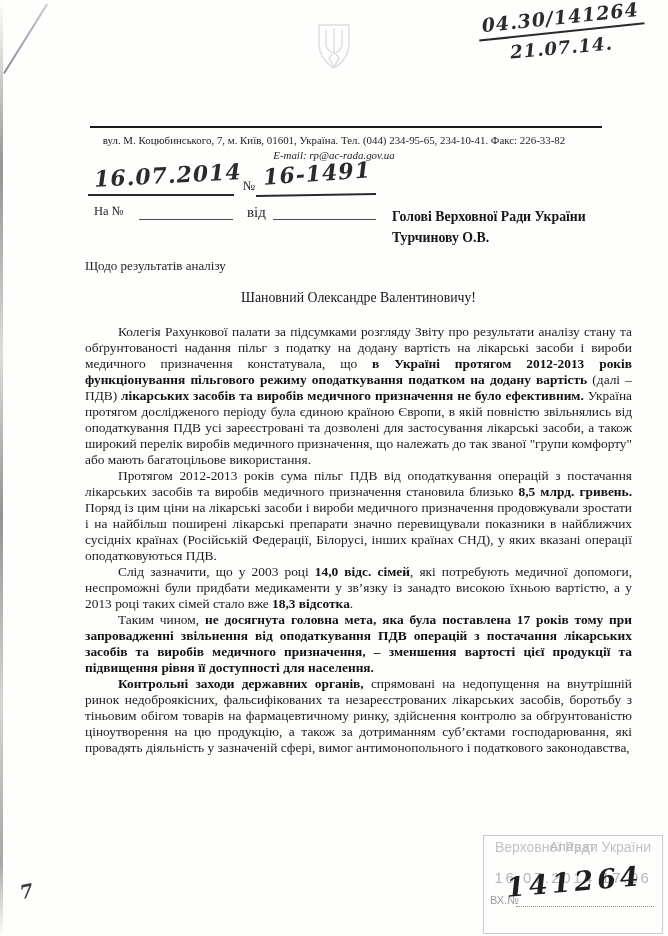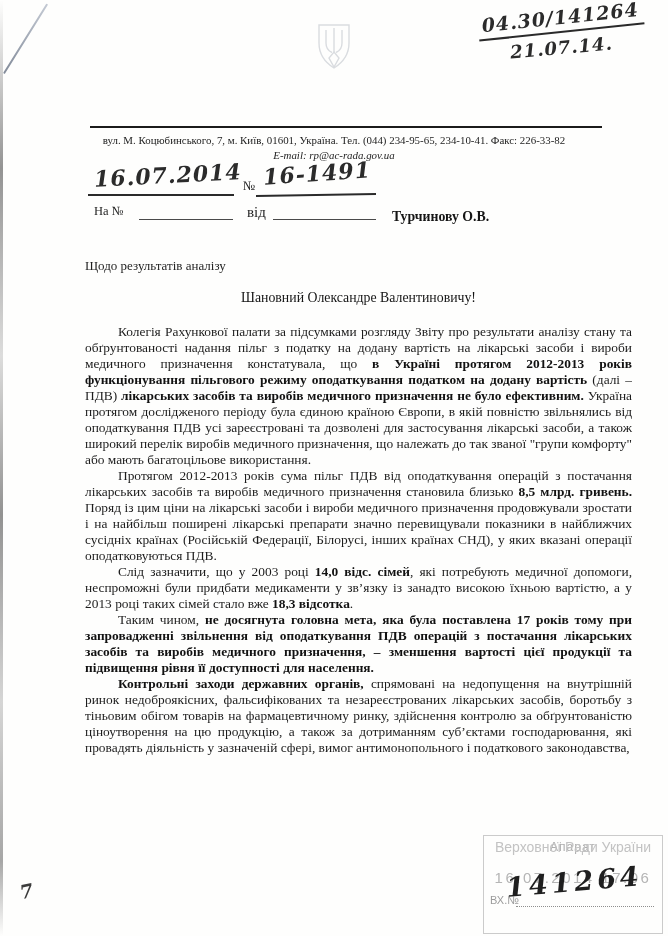--- a/index.html
+++ b/index.html
@@ -86,20 +86,21 @@
   <div class="num-sign">№</div>
   <div class="out-num hand">16-1491</div>
   <div class="out-num-line"></div>
 
   <div class="reply-label">На №</div>
   <div class="reply-num-line"></div>
   <div class="from-label">від</div>
   <div class="from-date-line"></div>
 
   <div class="addressee">
+    <div>Голові Верховної Ради України</div>
     <div>Турчинову О.В.</div>
   </div>
 
   <div class="subject">Щодо результатів аналізу</div>
   <div class="salutation">Шановний Олександре Валентиновичу!</div>
 
   <div class="body-text">
     <p><span>Колегія Рахункової палати за підсумками розгляду Звіту про результати аналізу стану та обґрунтованості надання пільг з податку на додану вартість на лікарські засоби і вироби медичного призначення констатувала, що </span><b>в Україні протягом 2012-2013 років функціонування пільгового режиму оподаткування податком на додану вартість </b><span>(далі – ПДВ) </span><b>лікарських засобів та виробів медичного призначення не було ефективним. </b><span>Україна протягом дослідженого періоду була єдиною країною Європи, в якій повністю звільнялись від оподаткування ПДВ усі зареєстровані та дозволені для застосування лікарські засоби, а також широкий перелік виробів медичного призначення, що належать до так званої "групи комфорту" або мають багатоцільове використання.</span></p>
     <p><span>Протягом 2012-2013 років сума пільг ПДВ від оподаткування операцій з постачання лікарських засобів та виробів медичного призначення становила близько </span><b>8,5 млрд. гривень. </b><span>Поряд із цим ціни на лікарські засоби і вироби медичного призначення продовжували зростати і на найбільш поширені лікарські препарати значно перевищували показники в найближчих сусідніх країнах (Російській Федерації, Білорусі, інших країнах СНД), у яких вказані операції оподатковуються ПДВ.</span></p>
     <p><span>Слід зазначити, що у 2003 році </span><b>14,0 відс. сімей</b><span>, які потребують медичної допомоги, неспроможні були придбати медикаменти у зв’язку із занадто високою їхньою вартістю, а у 2013 році таких сімей стало вже </span><b>18,3 відсотка</b><span>.</span></p>

